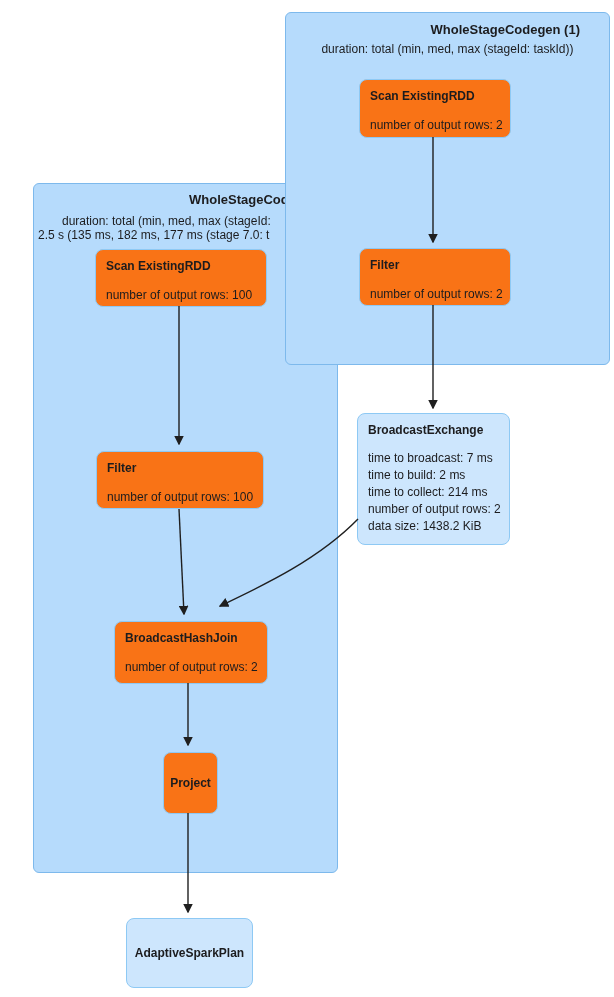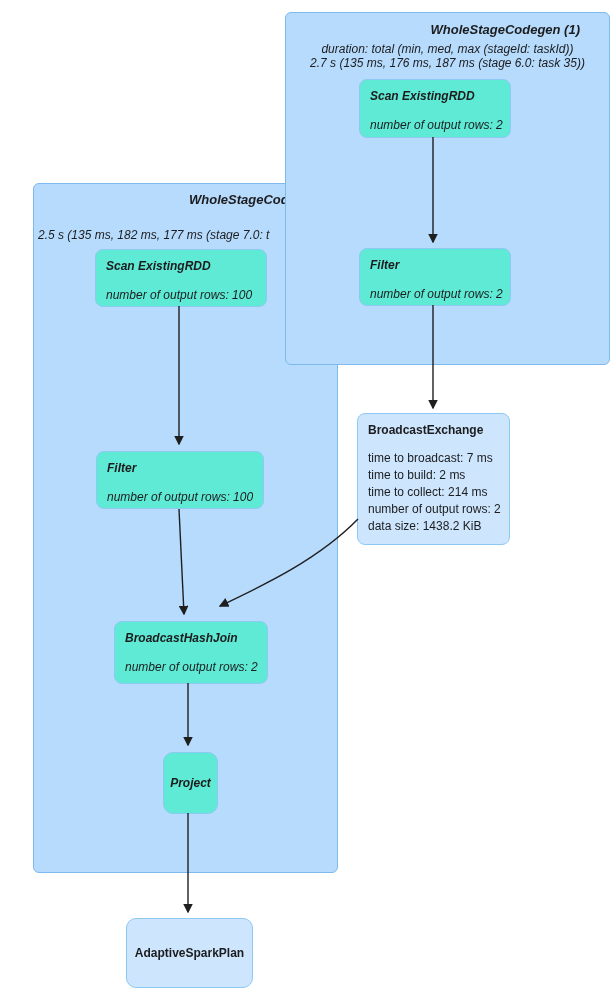--- a/index.html
+++ b/index.html
@@ -9,58 +9,57 @@
     color:#1c1c1e;-webkit-font-smoothing:antialiased;
   }
   .canvas{position:relative;width:614px;height:997px;overflow:hidden;background:#ffffff;}
 
   .cluster{
     position:absolute;
     background:#b6dbfc;
     border:1px solid #7db9ec;
     border-radius:6px;
     box-sizing:border-box;
-    font-style:italic;
   }
   .cluster-left{left:33px;top:183px;width:305px;height:690px;z-index:1;}
   .cluster-right{left:285px;top:12px;width:325px;height:353px;z-index:2;}
 
   .cluster-title{
     position:absolute;
     font-size:13px;font-weight:bold;white-space:nowrap;color:#1c1c1e;
   }
   .cluster-right .cluster-title{top:9px;right:29px;}
   .cluster-left .cluster-title{top:8px;left:155px;}
 
   .cluster-duration{
     position:absolute;font-size:12px;line-height:14px;color:#1c1c1e;white-space:nowrap;
   }
   .cluster-right .dur-block{left:0;right:0;top:29px;text-align:center;}
   .cluster-left .dur1{left:28px;top:30px;}
   .cluster-left .dur2{left:4px;top:44px;}
 
   .node{
     position:absolute;
-    background:#5eead4;
+    background:#f97316;
     border:1px solid #8ec9f4;
     border-radius:8px;
     box-sizing:border-box;
     padding:9px 10px;
     font-size:12px;
     color:#1c1c1e;
   }
   .node-outer{background:#cde6fd;z-index:3;}
   .node-title{font-weight:bold;white-space:nowrap;}
   .node-metric{margin-top:15px;white-space:nowrap;}
   .metrics-list{margin-top:13px;}
   .metrics-list .metric-line{line-height:17px;white-space:nowrap;}
 
   .node-center{
     display:flex;align-items:center;justify-content:center;
-    padding:0;text-align:center;border-radius:10px;
+    padding:0;text-align:center;
   }
 
   
   .n-scan-right{left:73px;top:66px;width:152px;height:59px;}
   .n-filter-right{left:73px;top:235px;width:152px;height:58px;}
   .n-scan-left{left:61px;top:65px;width:172px;height:58px;}
   .n-filter-left{left:62px;top:267px;width:168px;height:58px;}
   .n-bhj{left:80px;top:437px;width:154px;height:63px;}
   .n-project{left:129px;top:568px;width:55px;height:62px;}
   .n-bexchange{left:357px;top:413px;width:153px;height:132px;padding-left:10px;}
@@ -71,20 +70,21 @@
     z-index:4;pointer-events:none;
   }
 </style>
 </head>
 <body>
 
 <div class="canvas">
 
   <div class="cluster cluster-left">
     <div class="cluster-title">WholeStageCodegen (2)</div>
+    <div class="cluster-duration dur1">duration: total (min, med, max (stageId:</div>
     <div class="cluster-duration dur2">2.5 s (135 ms, 182 ms, 177 ms (stage 7.0: t</div>
 
     <div class="node n-scan-left">
       <div class="node-title">Scan ExistingRDD</div>
       <div class="node-metric">number of output rows: 100</div>
     </div>
 
     <div class="node n-filter-left">
       <div class="node-title">Filter</div>
       <div class="node-metric">number of output rows: 100</div>
@@ -97,21 +97,20 @@
 
     <div class="node n-project node-center">
       <div class="node-title">Project</div>
     </div>
   </div>
 
   <div class="cluster cluster-right">
     <div class="cluster-title">WholeStageCodegen (1)</div>
     <div class="cluster-duration dur-block">
       <div>duration: total (min, med, max (stageId: taskId))</div>
-      <div>2.7 s (135 ms, 176 ms, 187 ms (stage 6.0: task 35))</div>
     </div>
 
     <div class="node n-scan-right">
       <div class="node-title">Scan ExistingRDD</div>
       <div class="node-metric">number of output rows: 2</div>
     </div>
 
     <div class="node n-filter-right">
       <div class="node-title">Filter</div>
       <div class="node-metric">number of output rows: 2</div>

